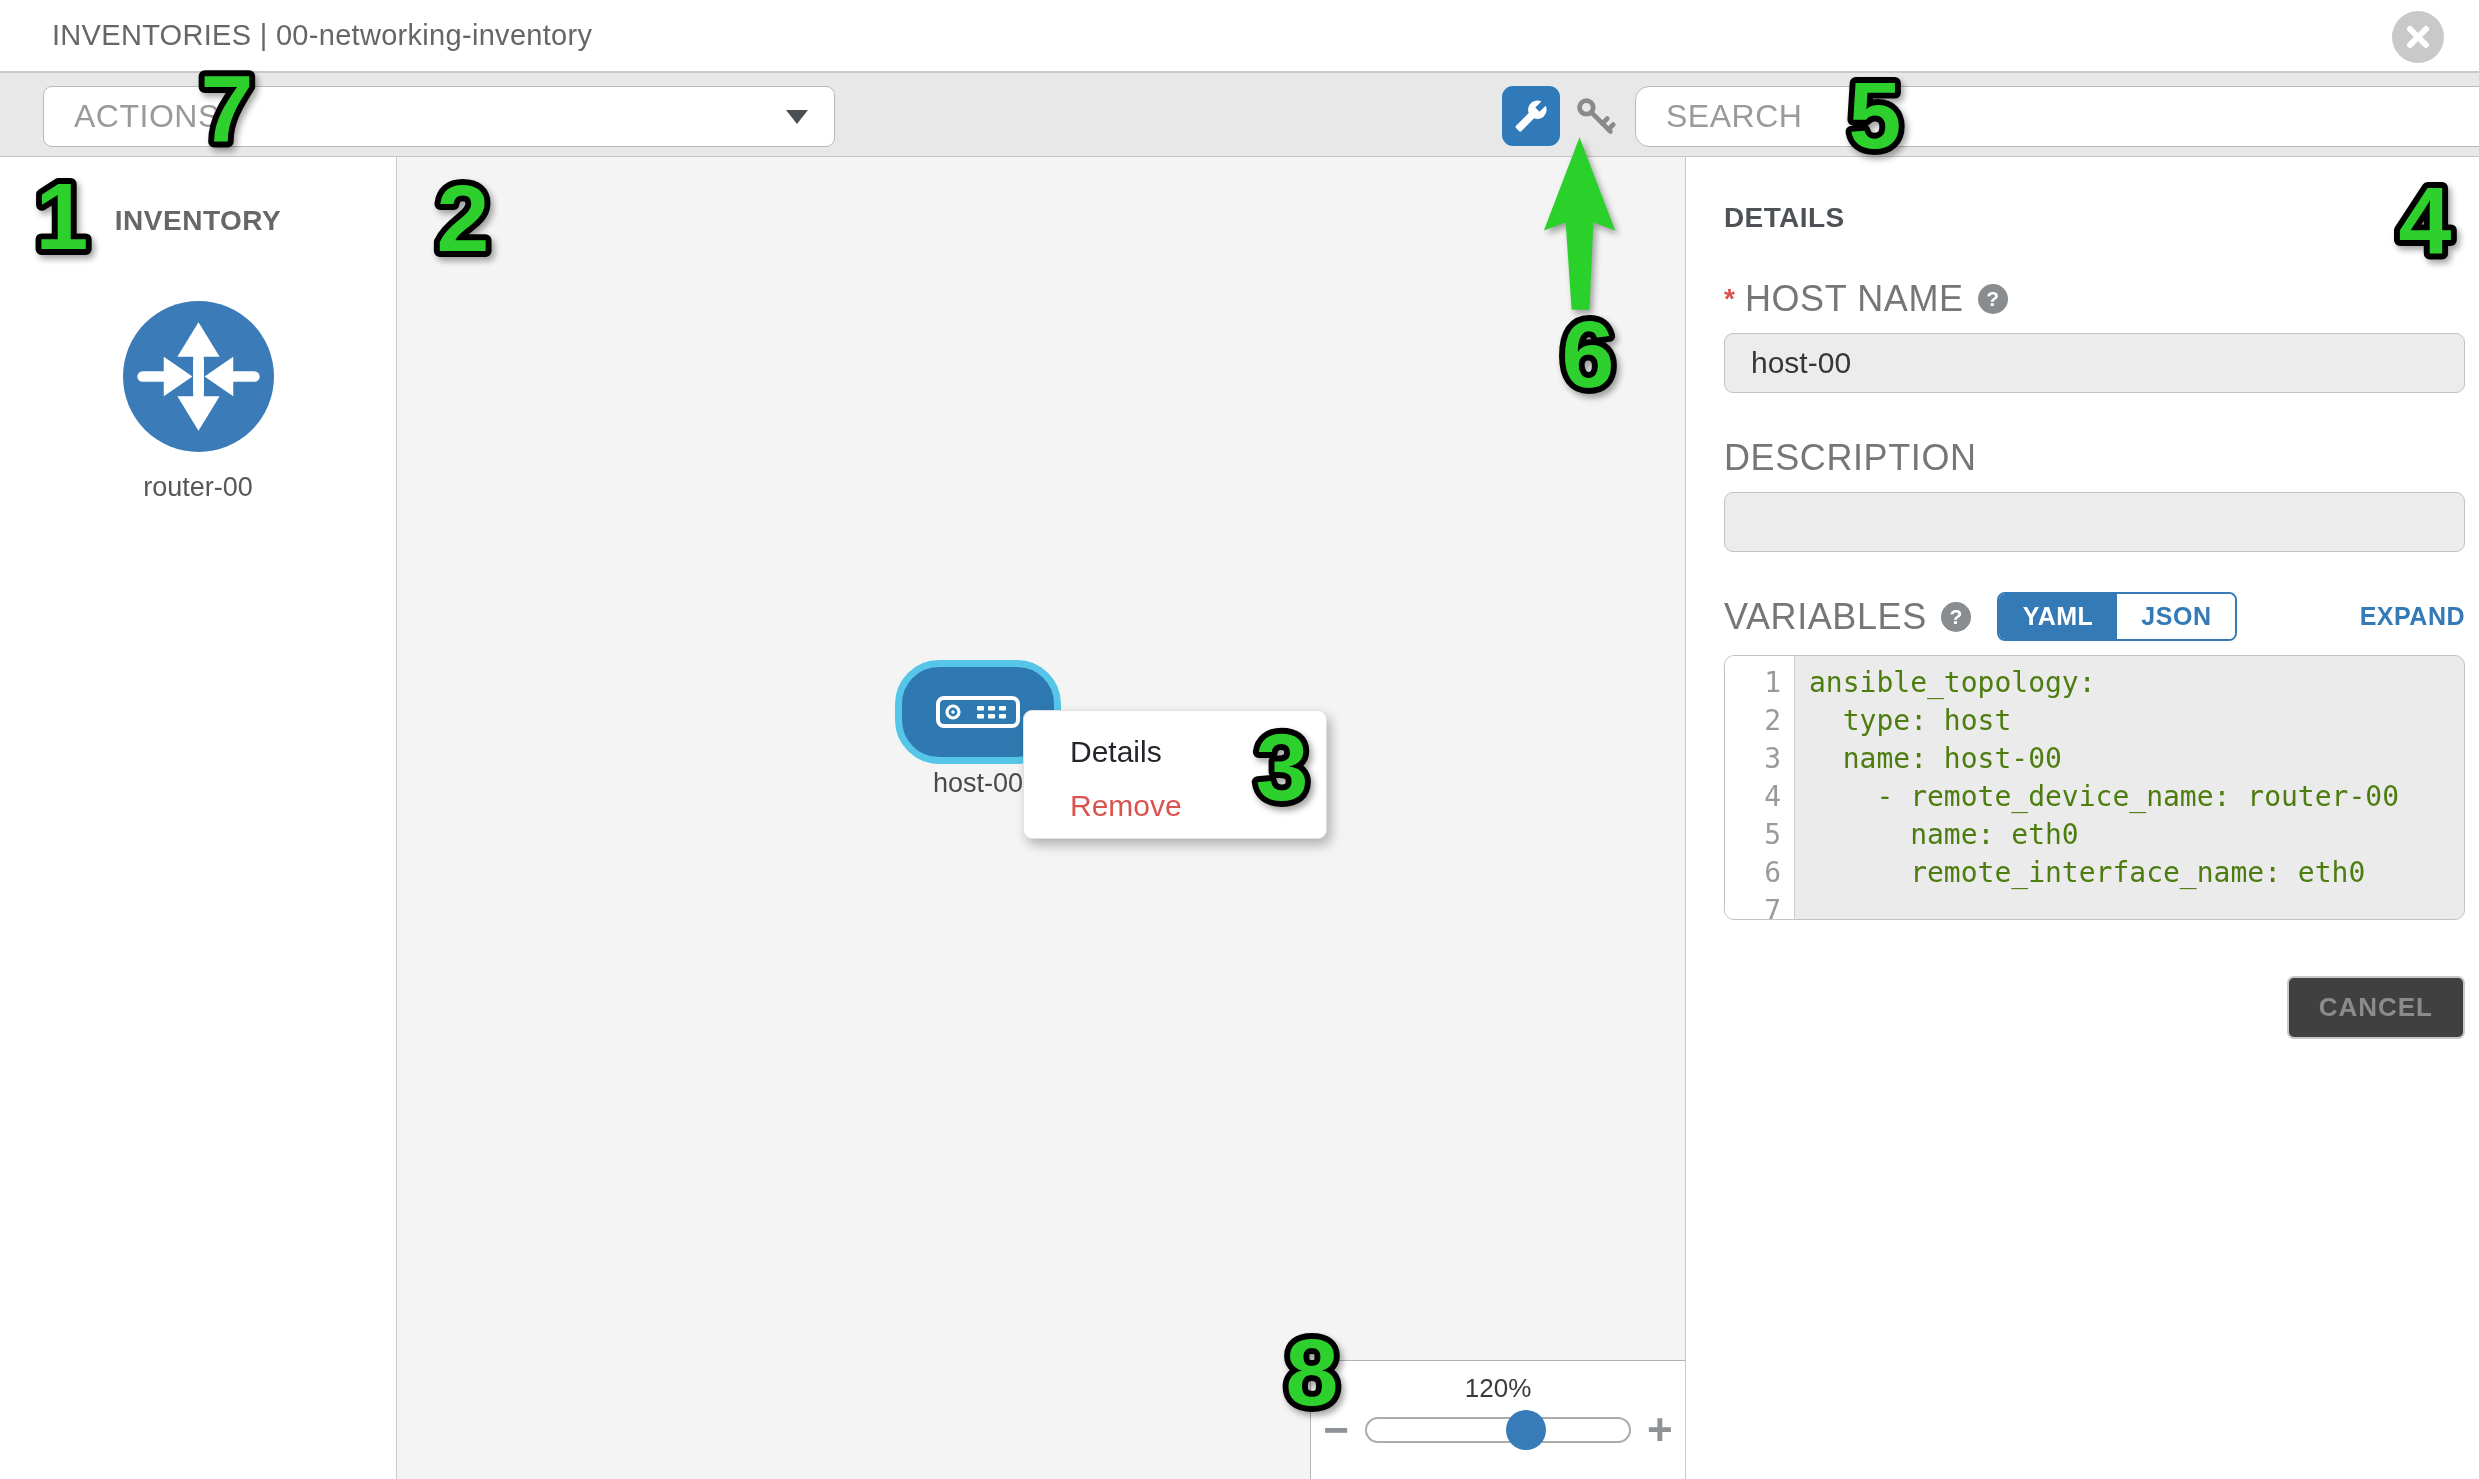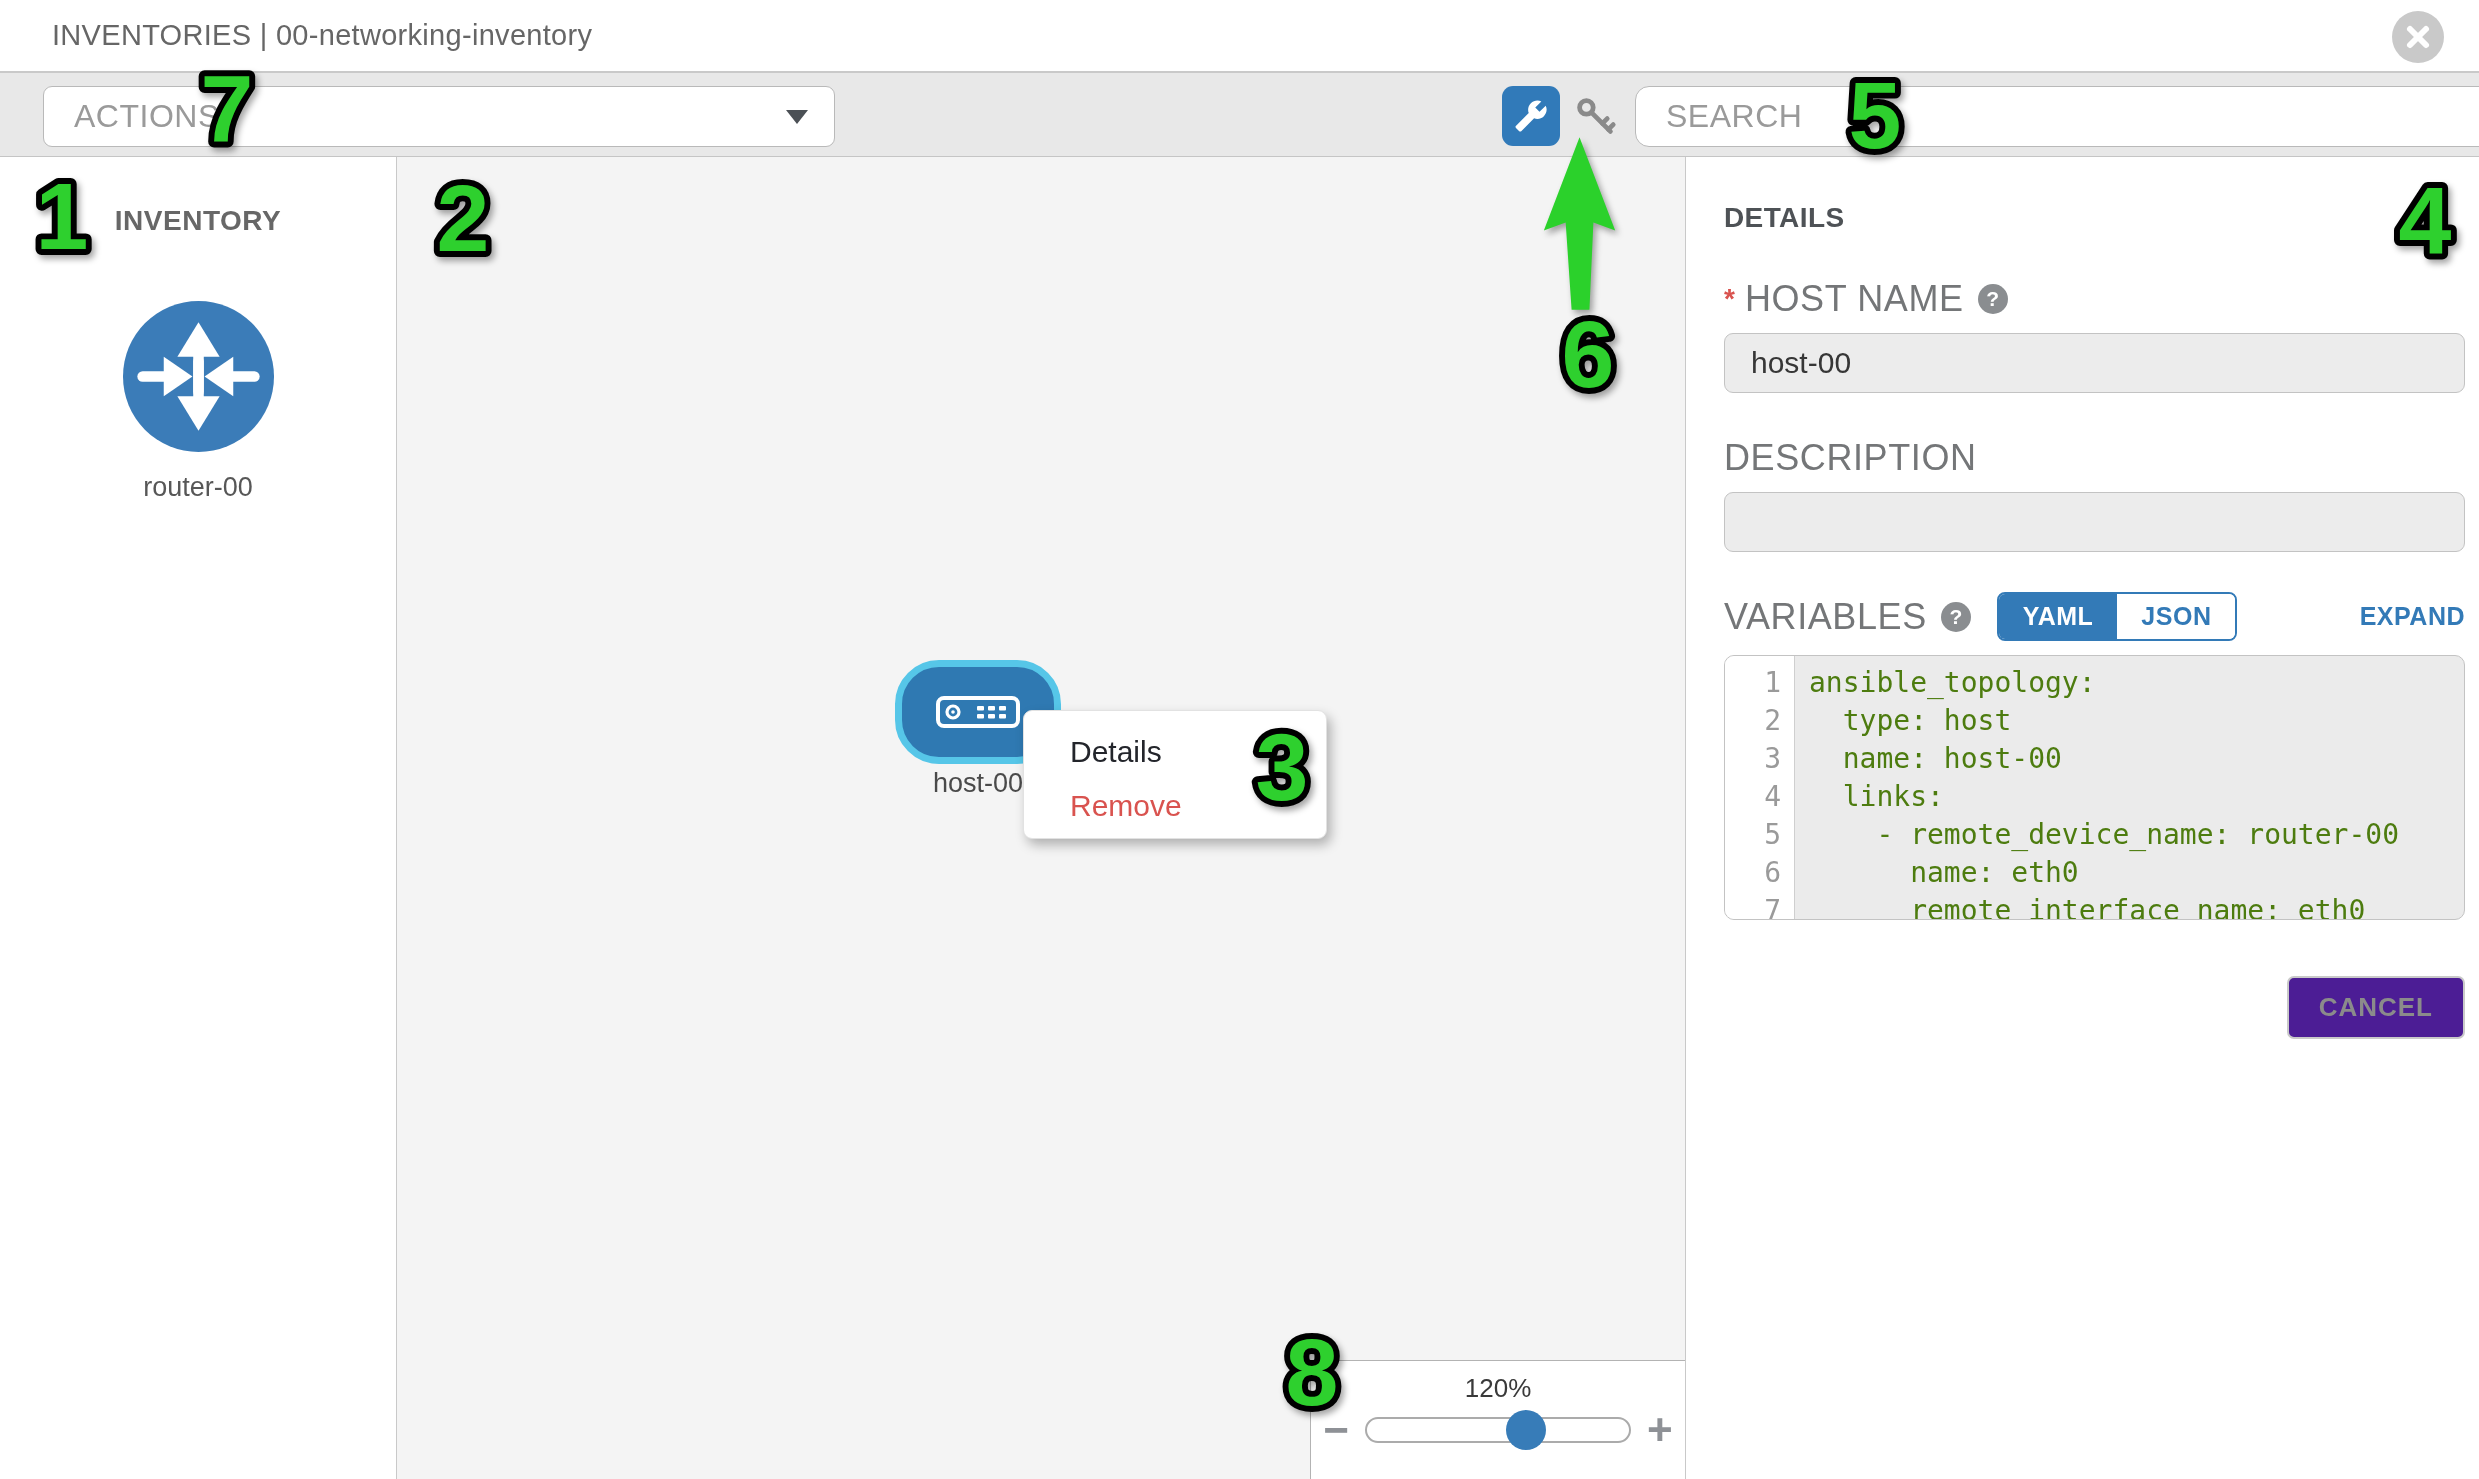--- a/index.html
+++ b/index.html
@@ -137,21 +137,21 @@
   }
   .gutter { width: 70px; background: #fff; border-right: 1px solid #cfcfcf; padding-top: 8px; }
   .gutter .ln { font-family: "DejaVu Sans Mono", monospace; font-size: 28px; line-height: 38px;
     color: #9a9a9a; text-align: right; padding-right: 13px; }
   .code-area { flex: 1; padding: 8px 0 0 14px; cursor: text; }
   .code-line { font-family: "DejaVu Sans Mono", monospace; font-size: 28px; line-height: 38px;
     color: #4d7c0f; white-space: pre; }
 
   .cancel-row { width: 741px; display: flex; justify-content: flex-end; margin-top: 56px; }
   .cancel-btn {
-    background: #4c1d95; border: 2px solid #c9c9c9; border-radius: 7px;
+    background: #404040; border: 2px solid #c9c9c9; border-radius: 7px;
     font-size: 26px; font-weight: bold; color: #8b8b8b; letter-spacing: 1px;
     padding: 14px 30px; cursor: pointer; font-family: "Liberation Sans", sans-serif;
   }
 
   
   .ann { position: absolute; overflow: visible; pointer-events: none; }
   .ann text {
     font-family: "Liberation Sans", sans-serif; font-weight: bold; font-size: 96px;
     fill: #2ed02e; stroke: #000; stroke-width: 12px; stroke-linejoin: round;
     paint-order: stroke; text-anchor: middle;
@@ -298,21 +298,20 @@
           <div class="ln">3</div>
           <div class="ln">4</div>
           <div class="ln">5</div>
           <div class="ln">6</div>
           <div class="ln">7</div>
         </div>
         <div class="code-area">
           <div class="code-line">ansible_topology:</div>
           <div class="code-line">  type: host</div>
           <div class="code-line">  name: host-00</div>
-          <div class="code-line">  links:</div>
           <div class="code-line">    - remote_device_name: router-00</div>
           <div class="code-line">      name: eth0</div>
           <div class="code-line">      remote_interface_name: eth0</div>
         </div>
       </div>
 
       <div class="cancel-row">
         <button class="cancel-btn">CANCEL</button>
       </div>
     </div>

